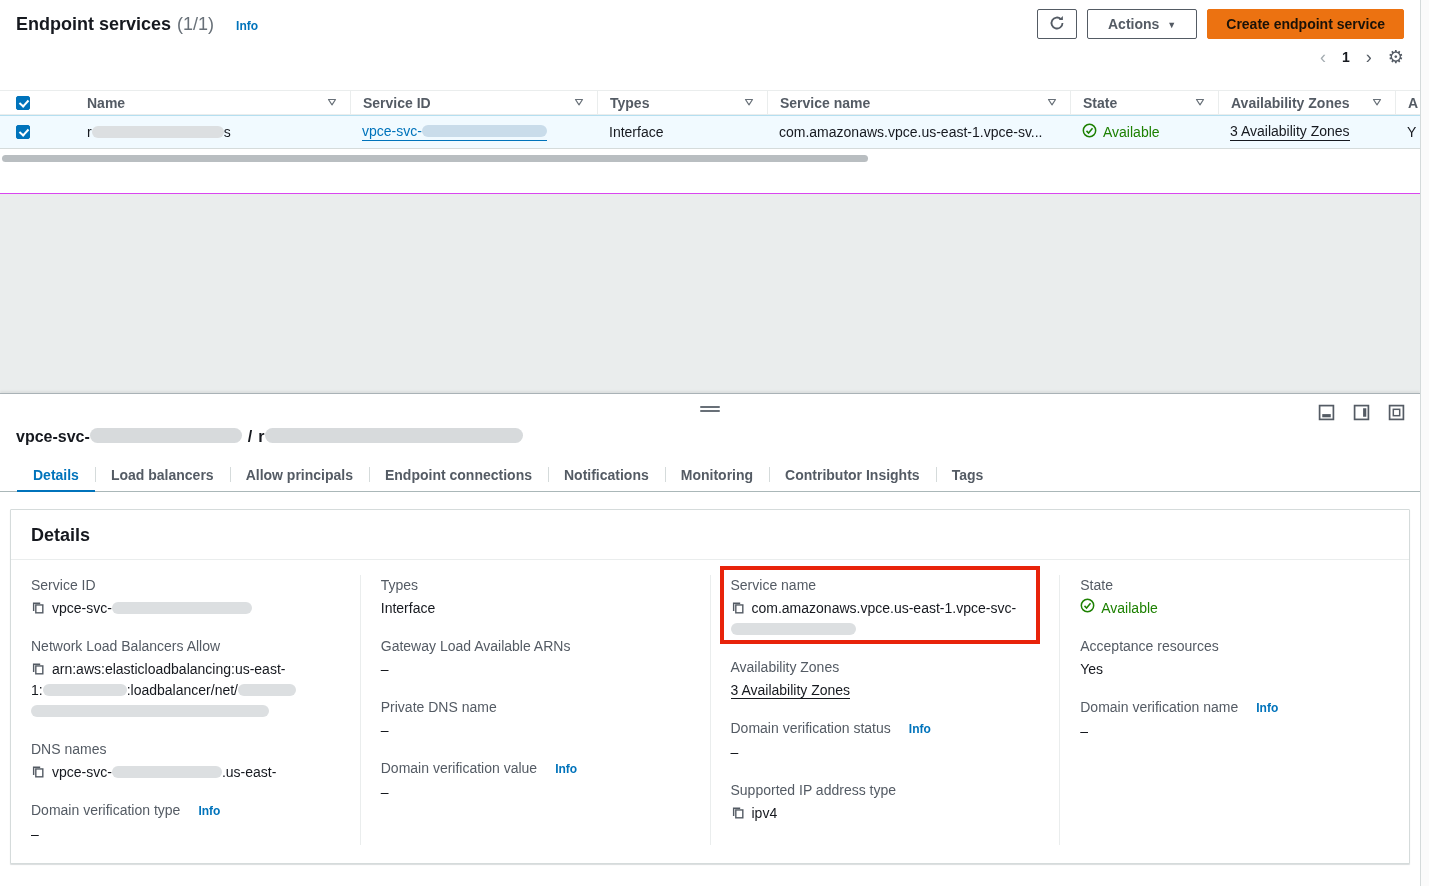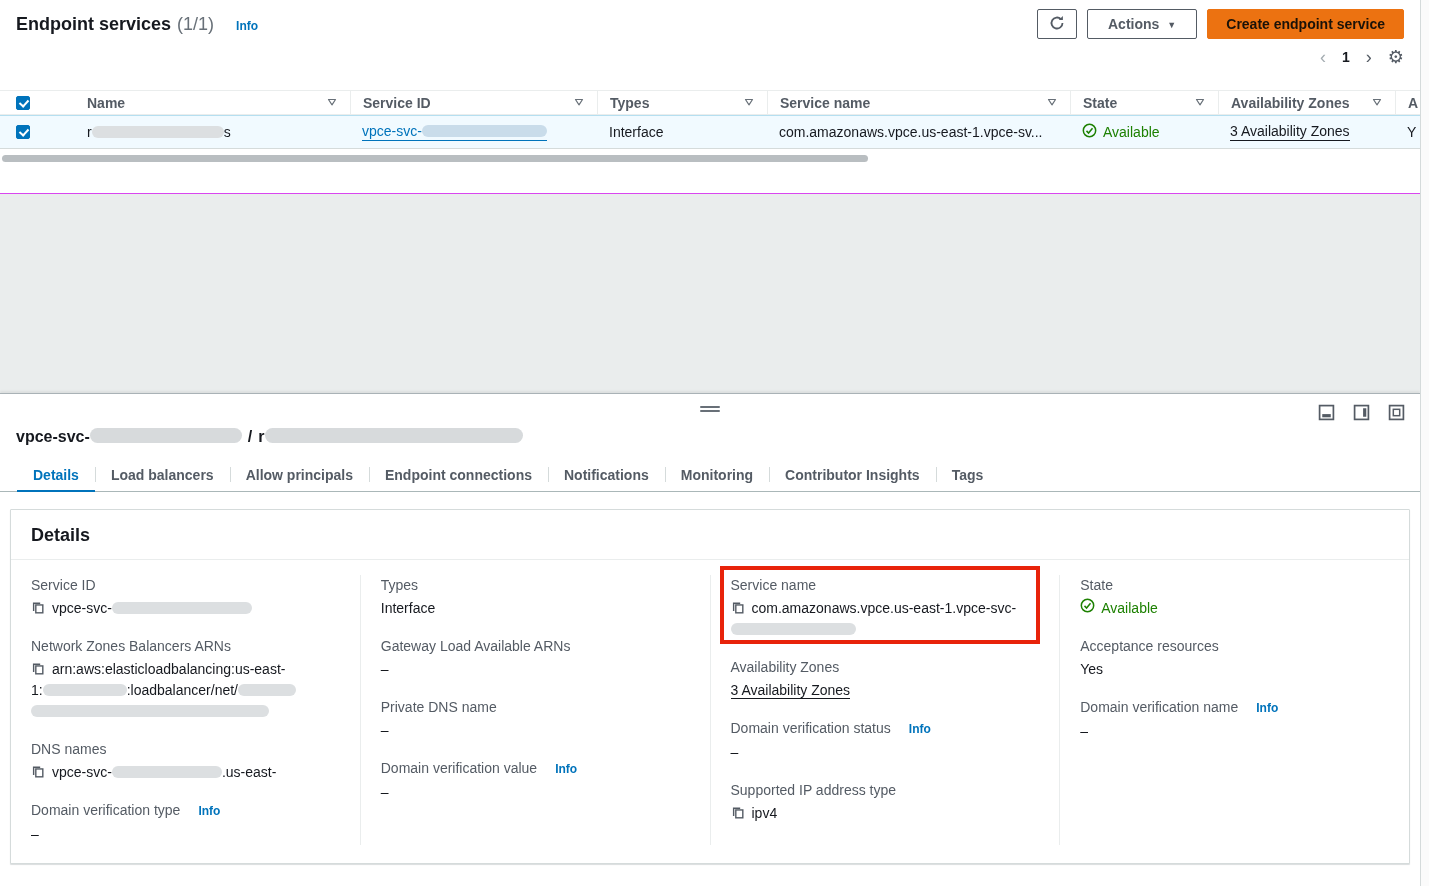--- a/index.html
+++ b/index.html
@@ -268,21 +268,21 @@
               <div class="vline">
                 <span class="copy-icon"><svg width="14" height="14" viewBox="0 0 16 16">
                       <path d="M10.5 2.5H3v9" fill="none" stroke="#545b64" stroke-width="1.6"></path>
                       <rect x="5.5" y="4.5" width="8" height="9" fill="none" stroke="#545b64" stroke-width="1.6"></rect>
                     </svg></span><span>vpce-svc-</span><span class="redact" style="width:140px"></span>
               </div>
             </div>
           </div>
           <div class="field">
             <div class="field-label">
-                <span>Network Zones Balancers ARNs</span>
+                <span>Network Load Balancers Allow</span>
               </div>
             <div class="field-value">
               <div class="vline">
                 <span class="copy-icon"><svg width="14" height="14" viewBox="0 0 16 16">
                       <path d="M10.5 2.5H3v9" fill="none" stroke="#545b64" stroke-width="1.6"></path>
                       <rect x="5.5" y="4.5" width="8" height="9" fill="none" stroke="#545b64" stroke-width="1.6"></rect>
                     </svg></span><span>arn:aws:elasticloadbalancing:us-east-</span>
               </div>
               <div class="vline">
                 <span>1:</span><span class="redact" style="width:84px"></span><span>:loadbalancer/net/</span><span class="redact" style="width:58px"></span>

